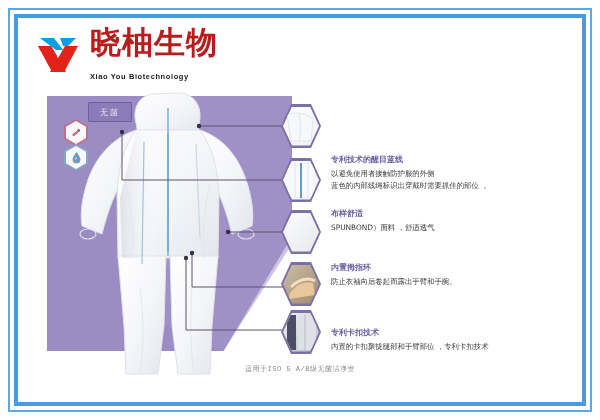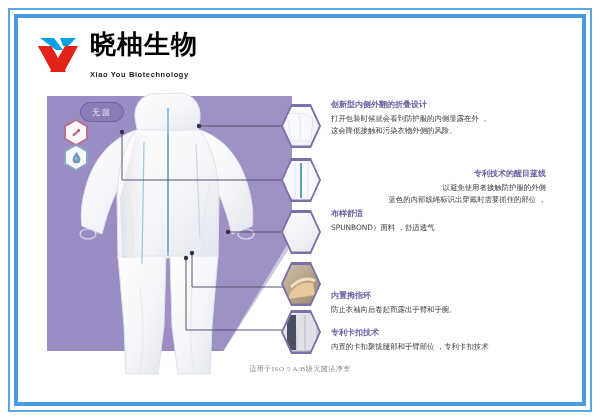--- a/index.html
+++ b/index.html
@@ -12,32 +12,32 @@
   .frame-outer{position:absolute;left:8px;top:8px;right:8px;bottom:8px;
       border:2px solid #5aa9e6;box-sizing:border-box;}
   .frame-inner{position:absolute;left:14px;top:14px;right:14px;bottom:14px;
       border:4px solid #4a9ae0;box-sizing:border-box;}
 
   
   .header{position:absolute;left:34px;top:32px;height:46px;display:flex;align-items:center;}
   .logo-mark{position:relative;width:48px;height:42px;margin-right:8px;flex:0 0 auto;}
   .logo-mark svg{display:block;}
   .logo-text{display:flex;flex-direction:column;justify-content:center;}
-  .logo-cn{font-size:26px;font-weight:bold;color:#000000;letter-spacing:1px;line-height:1.05;}
+  .logo-cn{font-size:31px;font-weight:bold;color:#b91c1c;letter-spacing:1px;line-height:1.05;font-family:Liberation Mono, monospace;}
   .logo-en{font-size:7.5px;font-weight:bold;color:#1c1c1c;letter-spacing:.6px;margin-top:11px;}
 
   
   .stage{position:absolute;left:47px;top:96px;width:245px;height:255px;overflow:hidden;}
   .purple-shape{position:absolute;inset:0;background:#9b8cc4;
       clip-path:polygon(0% 0%, 100% 0%, 100% 55%, 72% 100%, 0% 100%);}
   .purple-shape2{position:absolute;left:38%;top:0;width:62%;height:100%;background:#a294c9;
       clip-path:polygon(0% 0%, 100% 0%, 100% 58%, 55% 100%, 0% 86%);opacity:.55;}
 
   
-  .badge-sterile{position:absolute;left:80px;top:102px;width:42px;height:18px;border-radius:10px;
+  .badge-sterile{position:absolute;left:88px;top:102px;width:42px;height:18px;border-radius:1px;
       background:#8b7cb8;border:1.5px solid #6d5f9b;color:#e8e4f2;font-size:8px;
       display:flex;align-items:center;justify-content:center;letter-spacing:2px;z-index:6;}
 
   
   .hexicon{position:absolute;width:24px;height:27px;z-index:6;
       clip-path:polygon(50% 0%,100% 25%,100% 75%,50% 100%,0% 75%,0% 25%);
       display:flex;align-items:center;justify-content:center;}
   .hexicon .inner{width:20px;height:23px;
       clip-path:polygon(50% 0%,100% 25%,100% 75%,50% 100%,0% 75%,0% 25%);
       background:#fbf8fa;display:flex;align-items:center;justify-content:center;}
@@ -61,21 +61,21 @@
   
   .note{position:absolute;left:331px;width:215px;z-index:5;}
   .note-title{font-size:8px;font-weight:bold;color:#6b5ea3;line-height:1.35;margin-bottom:2px;
       font-family:"DejaVu Sans",sans-serif;}
   .note-body{font-size:7.4px;color:#3a3a3a;line-height:1.62;
       font-family:"DejaVu Sans",sans-serif;}
 
   
   .footer{position:absolute;left:0;right:0;top:364px;text-align:center;
       font-size:7px;color:#8a8a8a;letter-spacing:.5px;
-      font-family:Liberation Serif, serif;}
+      font-family:Liberation Mono, monospace;}
 </style>
 </head>
 <body>
 
 <div class="page">
 
   <div class="frame-outer"></div>
   <div class="frame-inner"></div>
 
   <div class="header">
@@ -212,38 +212,33 @@
   <div class="thumb" style="left:281px;top:310px;">
     <div class="tin" style="background:linear-gradient(135deg,#f0f1f4,#b9bcc6);">
       <svg width="36" height="39" viewBox="0 0 36 39">
           <rect x="4" y="2" width="9" height="35" fill="#4a4f63"></rect>
           <rect x="15" y="2" width="18" height="35" fill="#dfe1e7"></rect>
           <line x1="22" y1="2" x2="22" y2="37" stroke="#b7bbc6"></line>
         </svg>
     </div>
   </div>
 
-  <div class="note" style="top:100px;">
-    <div class="note-title">创新型内侧外翻的折叠设计</div>
-    <div class="note-body">打开包装时候就会看到防护服的内侧显露在外 ，</div>
-    <div class="note-body">这会降低接触和污染衣物外侧的风险。</div>
-  </div>
-
-  <div class="note" style="top:169px;text-align:right;">
+
+  <div class="note" style="top:155px;">
     <div class="note-title">专利技术的醒目蓝线</div>
     <div class="note-body">以避免使用者接触防护服的外侧</div>
     <div class="note-body">蓝色的内部线绳标识出穿戴时需要抓住的部位 ，</div>
   </div>
 
   <div class="note" style="top:209px;">
     <div class="note-title">布样舒适</div>
     <div class="note-body">SPUNBOND）面料 ，舒适透气</div>
   </div>
 
-  <div class="note" style="top:263px;margin-top:28px;">
+  <div class="note" style="top:263px;">
     <div class="note-title">内置拇指环</div>
     <div class="note-body">防止衣袖向后卷起而露出手臂和手腕。</div>
   </div>
 
   <div class="note" style="top:328px;">
     <div class="note-title">专利卡扣技术</div>
     <div class="note-body">内置的卡扣聚拢腿部和手臂部位 ，专利卡扣技术</div>
   </div>
 
   <div class="footer">适用于ISO 5 A/B级无菌洁净室</div>

